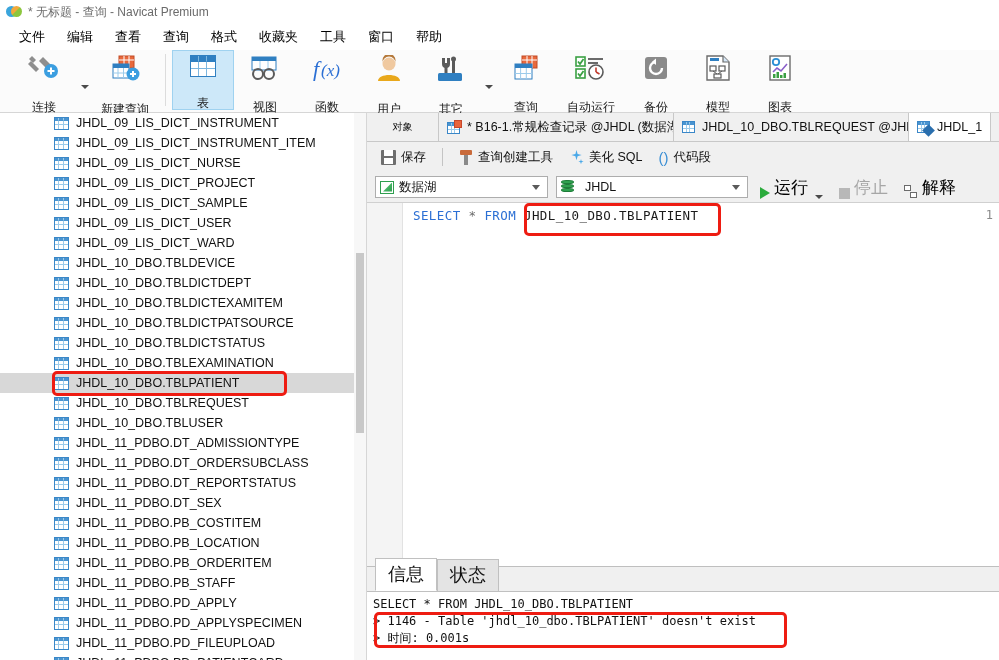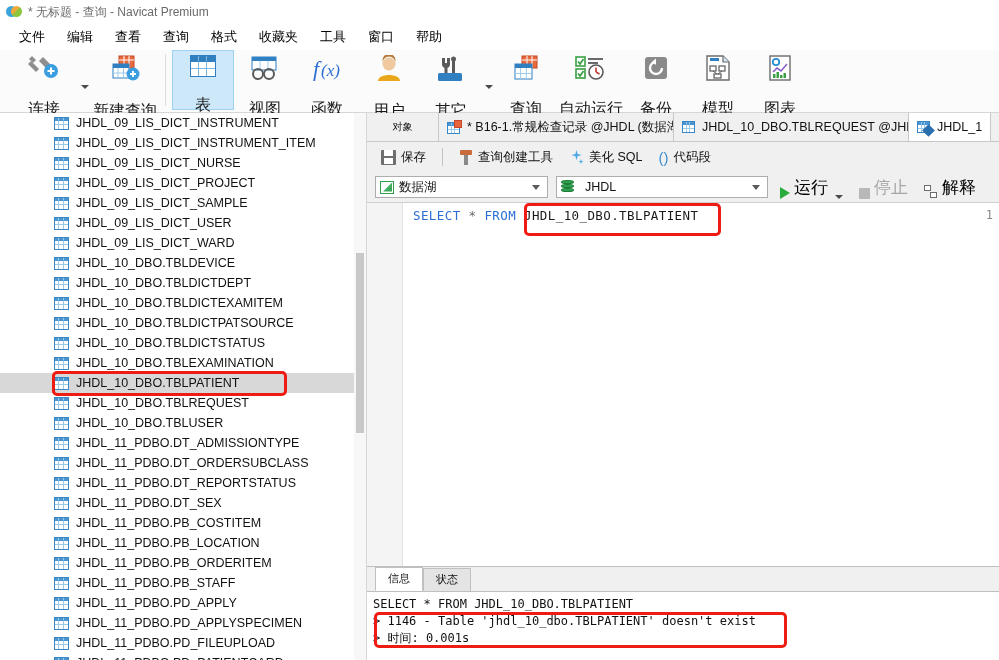--- a/index.html
+++ b/index.html
@@ -46,21 +46,21 @@
     position: relative;
   }
   .tb-btn {
     width: 62px; height: 60px;
     display: flex; flex-direction: column; align-items: center; justify-content: flex-start;
     padding-top: 5px; cursor: default; position: relative;
   }
   .tb-btn.wide { width: 68px; }
   .tb-btn.active { background: #cde8f9; border: 1px solid #9fd2f0; padding-top: 4px; }
   .tb-ico { height: 34px; display: flex; align-items: center; justify-content: center; }
-  .tb-lbl { font-size: 16px; color: #1a1a1a; margin-top: 18px; white-space: nowrap; }
+  .tb-lbl { font-size: 12px; color: #1a1a1a; margin-top: 18px; white-space: nowrap; }
   .tb-sep { width: 1px; height: 52px; background: #dcdcdc; margin: 4px 6px 0 6px; }
   .tb-caret {
     width: 13px; height: 60px; display: flex; align-items: center; justify-content: center;
     padding-top: 14px; cursor: default;
   }
   .caret-dn {
     width: 0; height: 0; border-left: 4px solid transparent;
     border-right: 4px solid transparent; border-top: 4px solid #4a4a4a;
   }
 
@@ -175,21 +175,21 @@
   .selrow {
     height: 30px; background: #f0f0f0; display: flex; align-items: center;
     padding-left: 8px; gap: 8px;
   }
   .combo {
     height: 22px; background: #ffffff; border: 1px solid #adadad;
     display: flex; align-items: center; padding: 0 4px; gap: 5px;
     font-size: 12.5px; color: #111; position: relative;
   }
   .combo.c1 { width: 173px; }
-  .combo.c2 { width: 212px; gap: 11px; }
+  .combo.c2 { width: 192px; gap: 11px; }
   .combo .cv { flex: 1; white-space: nowrap; overflow: hidden; }
   .combo .carr {
     width: 0; height: 0; border-left: 4px solid transparent;
     border-right: 4px solid transparent; border-top: 5px solid #5a5a5a; margin-right: 3px;
   }
   .ic-lake { width: 14px; height: 13px; background: #fff; border: 1px solid #2f9e4f; position: relative; }
   .ic-lake::after { content:""; position:absolute; left:2px; top:1px; width:9px; height:9px;
     background: linear-gradient(135deg, #5cc97a 0%, #2f9e4f 100%); clip-path: polygon(0 100%, 100% 0, 100% 100%); }
   .ic-db { width: 13px; height: 14px; position: relative; }
   .ic-db i { position:absolute; left:0; width:13px; height:4px; background:#2fa24f;
@@ -227,21 +227,21 @@
   .op { color: #6a6a6a; }
   .ident { color: #1a1a1a; }
 
   
   .results {
     height: 94px; background: #f0f0f0; position: relative;
     border-top: 1px solid #bfbfbf;
   }
   .res-tabs { height: 24px; display: flex; align-items: flex-end; padding-left: 8px; }
   .res-tab {
-    padding: 3px 12px 4px 12px; font-size: 11px; color: #111;
+    padding: 3px 12px 4px 12px; font-size: 18px; color: #111;
     border: 1px solid #c0c0c0; border-bottom: none; background: #e4e4e4; cursor: default;
   }
   .res-tab.active { background: #ffffff; border-bottom: 1px solid #ffffff; }
   .res-body {
     position: absolute; left: 0; right: 0; top: 24px; bottom: 0; background: #ffffff;
     border-top: 1px solid #c0c0c0; padding: 4px 6px;
     font-family: "DejaVu Sans Mono", "Liberation Mono", monospace;
     font-size: 12px; color: #111; line-height: 17px; white-space: pre;
   }
 </style>

